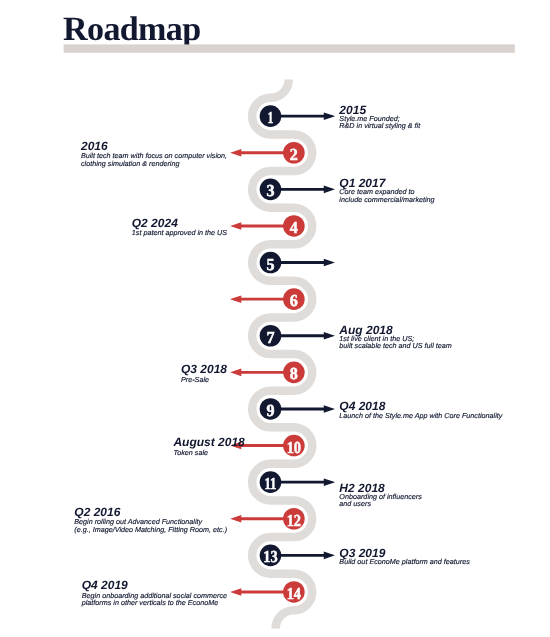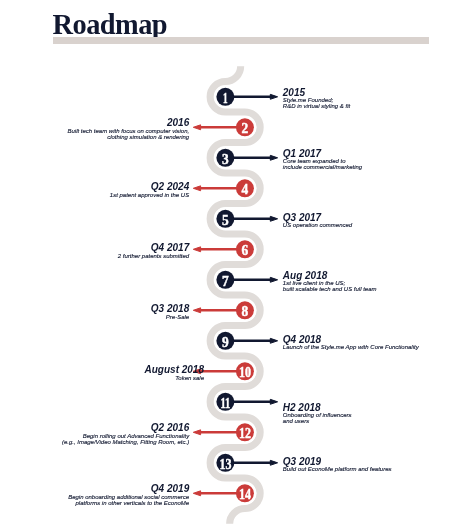--- a/index.html
+++ b/index.html
@@ -20,21 +20,21 @@
   #road .shaft.red,#road .head.red{stroke:#cb3b39;fill:#cb3b39;}
   #road .shaft{stroke-width:2.4;}
   #road .head{stroke:none;}
   #road .num{fill:#ffffff;stroke:#ffffff;stroke-width:0.45px;paint-order:stroke;
              font-family:"Liberation Serif",serif;font-weight:bold;
              font-size:14px;text-anchor:middle;}
   .ms{position:absolute;font-style:italic;}
   .ms .yr{font-weight:bold;font-size:10px;line-height:10.4px;color:#111830;white-space:nowrap;}
   .ms .de{font-size:6.0px;line-height:5.9px;color:#111830;white-space:nowrap;
           -webkit-text-stroke:0.13px #111830;}
-  .ms.r{text-align:right;}
+  .ms.r{text-align:left;}
 </style>
 </head>
 <body>
 
 <div id="page">
 
   <div id="title">Roadmap</div>
   <div id="titlebar"></div>
 
   <svg id="road" viewBox="0 0 458 531">
@@ -151,28 +151,20 @@
   </div>
   <div class="ms" style="top: 148.945px; left: 282.8px;">
     <div class="yr">Q1 2017</div>
     <div class="de">Core team expanded to</div>
     <div class="de">include commercial/marketing</div>
   </div>
   <div class="ms r" style="top: 182.394px; right: 268.8px;">
     <div class="yr">Q2 2024</div>
     <div class="de">1st patent approved in the US</div>
   </div>
-  <div class="ms" style="top: 212.894px; left: 282.8px;">
-    <div class="yr">Q3 2017</div>
-    <div class="de">US operation commenced</div>
-  </div>
-  <div class="ms r" style="top: 243.394px; right: 268.8px;">
-    <div class="yr">Q4 2017</div>
-    <div class="de">2 further patents submitted</div>
-  </div>
   <div class="ms" style="top: 270.945px; left: 282.8px;">
     <div class="yr">Aug 2018</div>
     <div class="de">1st live client in the US;</div>
     <div class="de">built scalable tech and US full team</div>
   </div>
   <div class="ms r" style="top: 304.394px; right: 268.8px;">
     <div class="yr">Q3 2018</div>
     <div class="de">Pre-Sale</div>
   </div>
   <div class="ms" style="top: 334.894px; left: 282.8px;">

